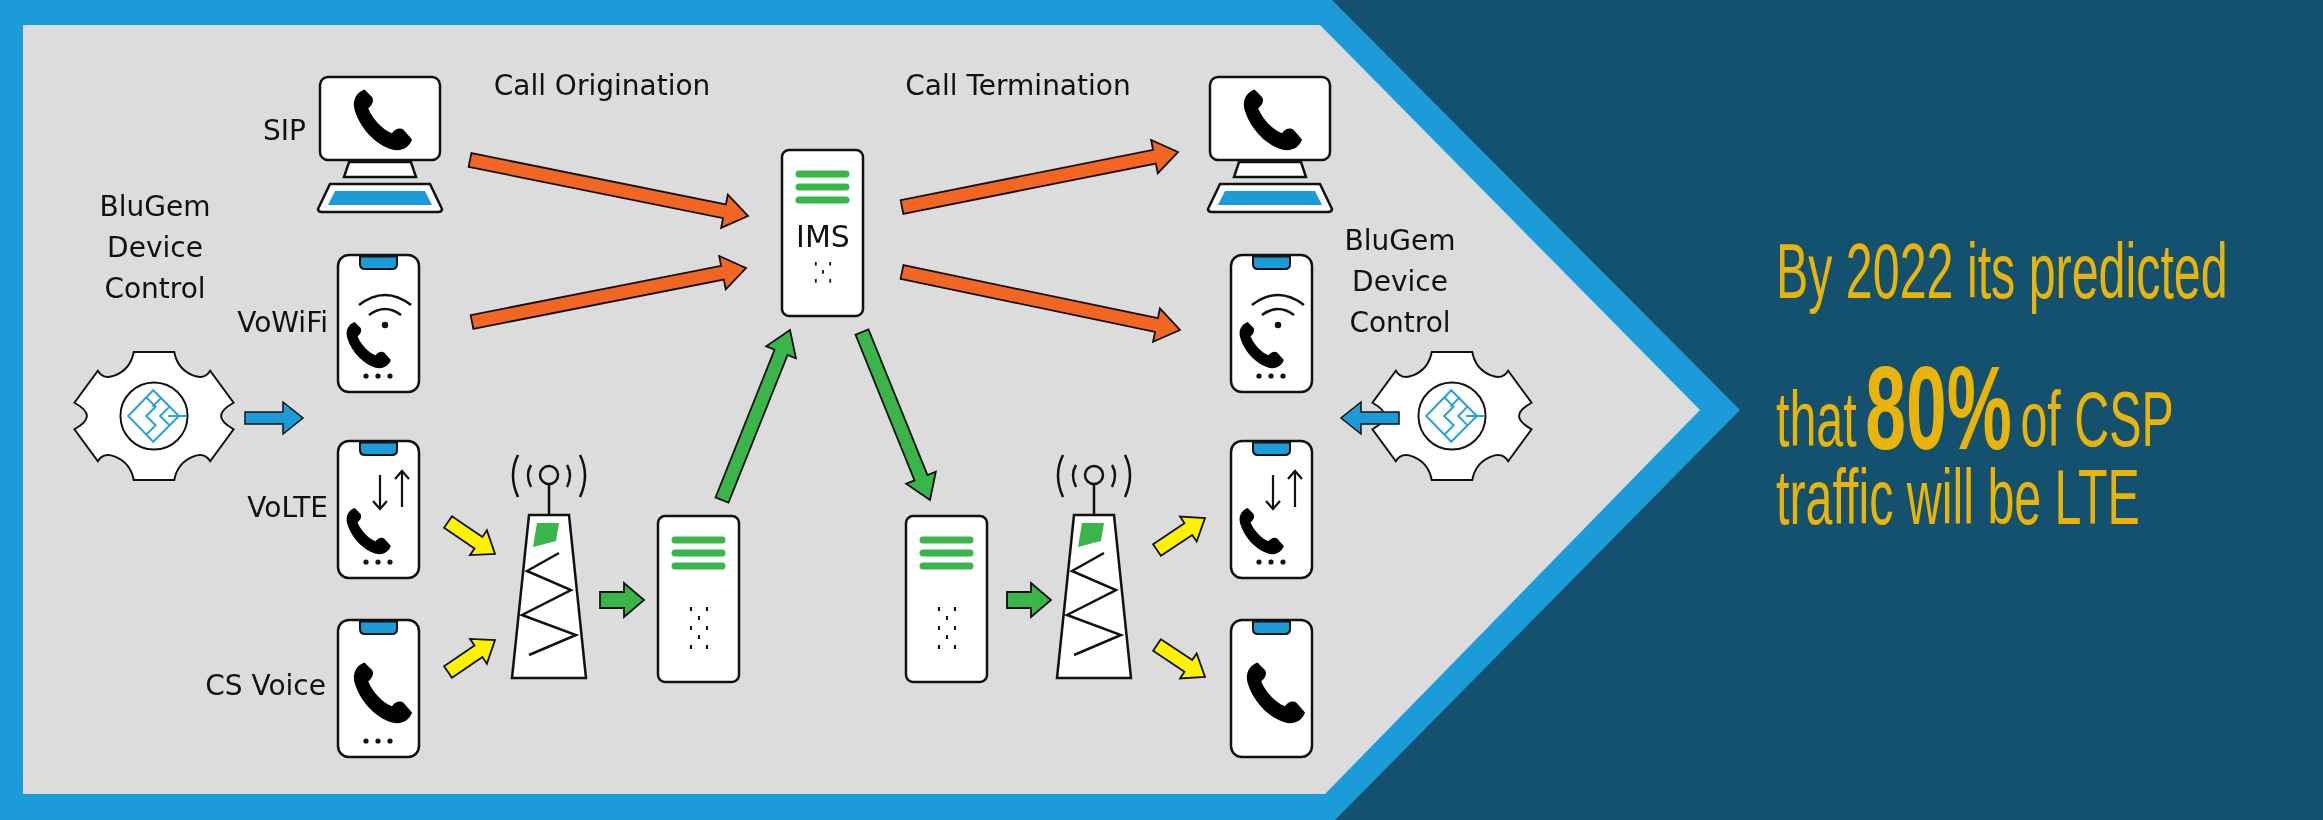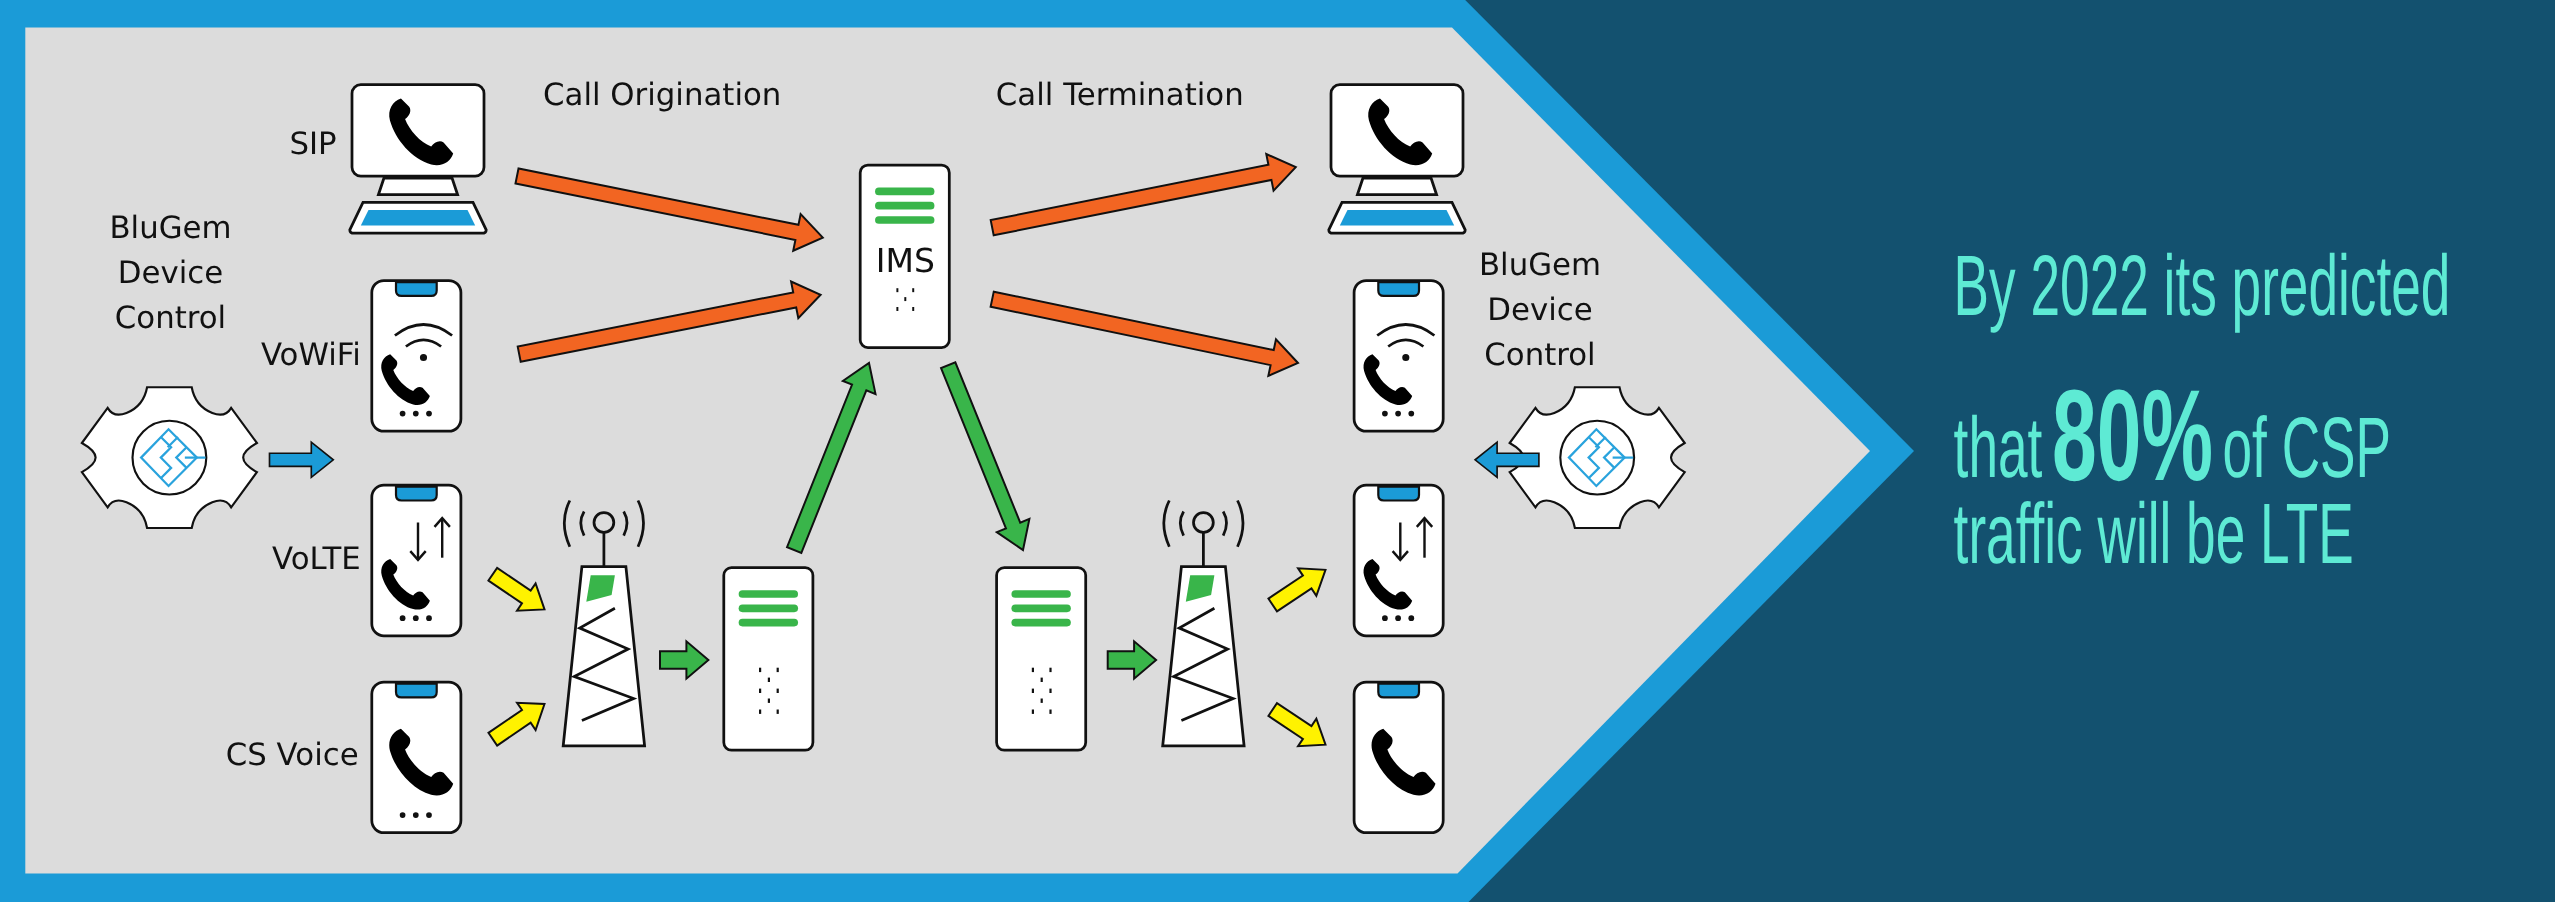--- a/index.html
+++ b/index.html
@@ -1,20 +1,20 @@
 <!DOCTYPE html>
 <html><head>
 <meta charset="utf-8">
 <style>
   html, body { margin: 0; padding: 0; background: #13516f; }
   body { width: 2323px; height: 820px; position: relative; overflow: hidden; font-family: "DejaVu Sans", sans-serif; }
   #stage { position: absolute; left: 0; top: 0; width: 2323px; height: 820px; }
   .lbl { font-family: "DejaVu Sans", sans-serif; fill: #111; font-size: 28px; }
   .ims-label { font-family: "DejaVu Sans", sans-serif; fill: #111; font-size: 30px; }
-  .headline { position: absolute; left: 1776px; top: 220px; width: 540px; color: #5eead4;
+  .headline { position: absolute; left: 1776px; top: 232px; width: 540px; color: #eab308;
     font-family: "Liberation Sans", sans-serif; }
   .hl-line { display: block; white-space: nowrap; transform-origin: left top; transform: scaleX(0.62);
     font-size: 78px; line-height: 1; height: 92px; }
   .hl-line.l1 { height: 92px; }
   .hl-line.l2 { height: 134px; display: flex; align-items: flex-end; }
   .hl-big { font-weight: bold; font-size: 118px; line-height: 0.85; margin: 0 14px 0 14px; }
 </style>
 </head>
 <body>
 

